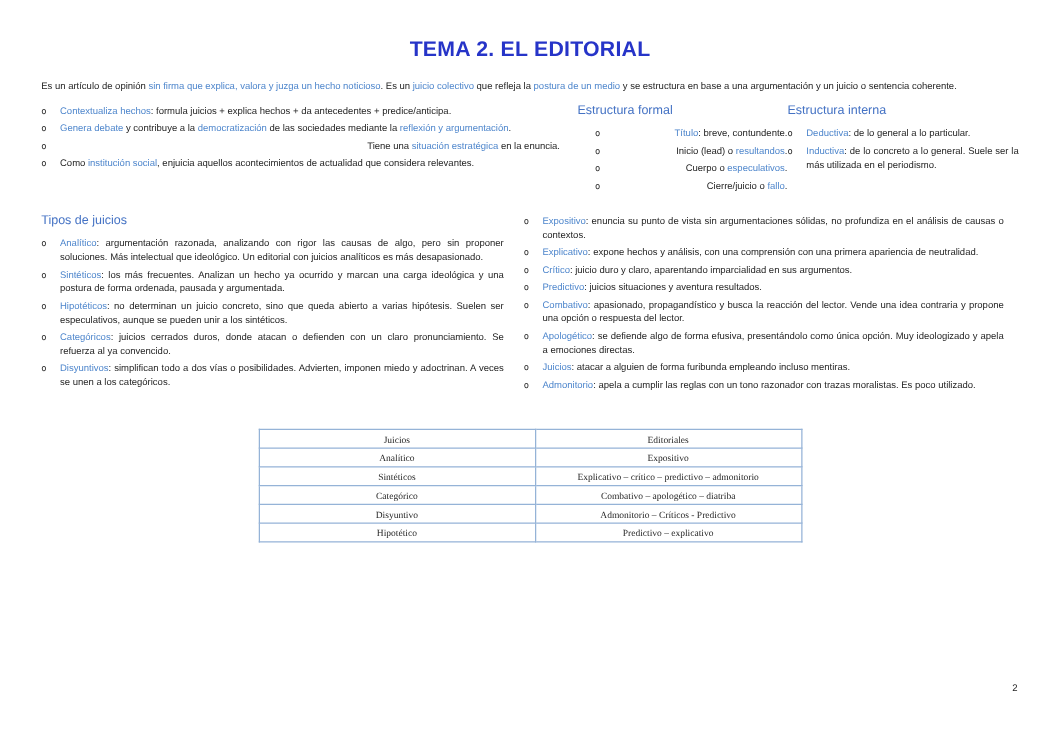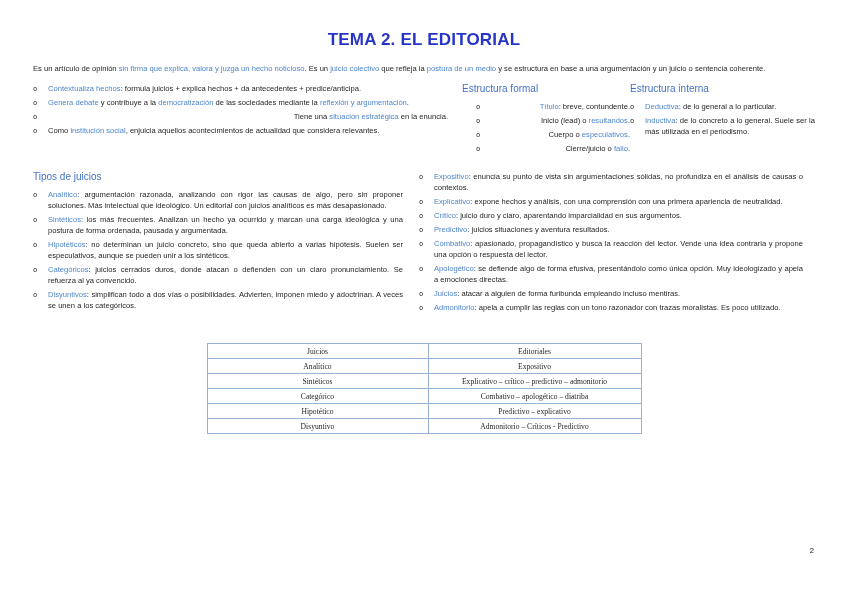--- a/index.html
+++ b/index.html
@@ -202,25 +202,25 @@
       </tr>
       <tr>
         <td>Sintéticos</td>
         <td>Explicativo – crítico – predictivo – admonitorio</td>
       </tr>
       <tr>
         <td>Categórico</td>
         <td>Combativo – apologético – diatriba</td>
       </tr>
       <tr>
+        <td>Disyuntivo</td>
+        <td>Admonitorio – Críticos - Predictivo</td>
+      </tr>
+      <tr>
         <td>Hipotético</td>
         <td>Predictivo – explicativo</td>
       </tr>
-      <tr>
-        <td>Disyuntivo</td>
-        <td>Admonitorio – Críticos - Predictivo</td>
-      </tr>
     </tbody>
   </table>
 
   <div class="page-num">2</div>
 
 </div>
 
 </body></html>

